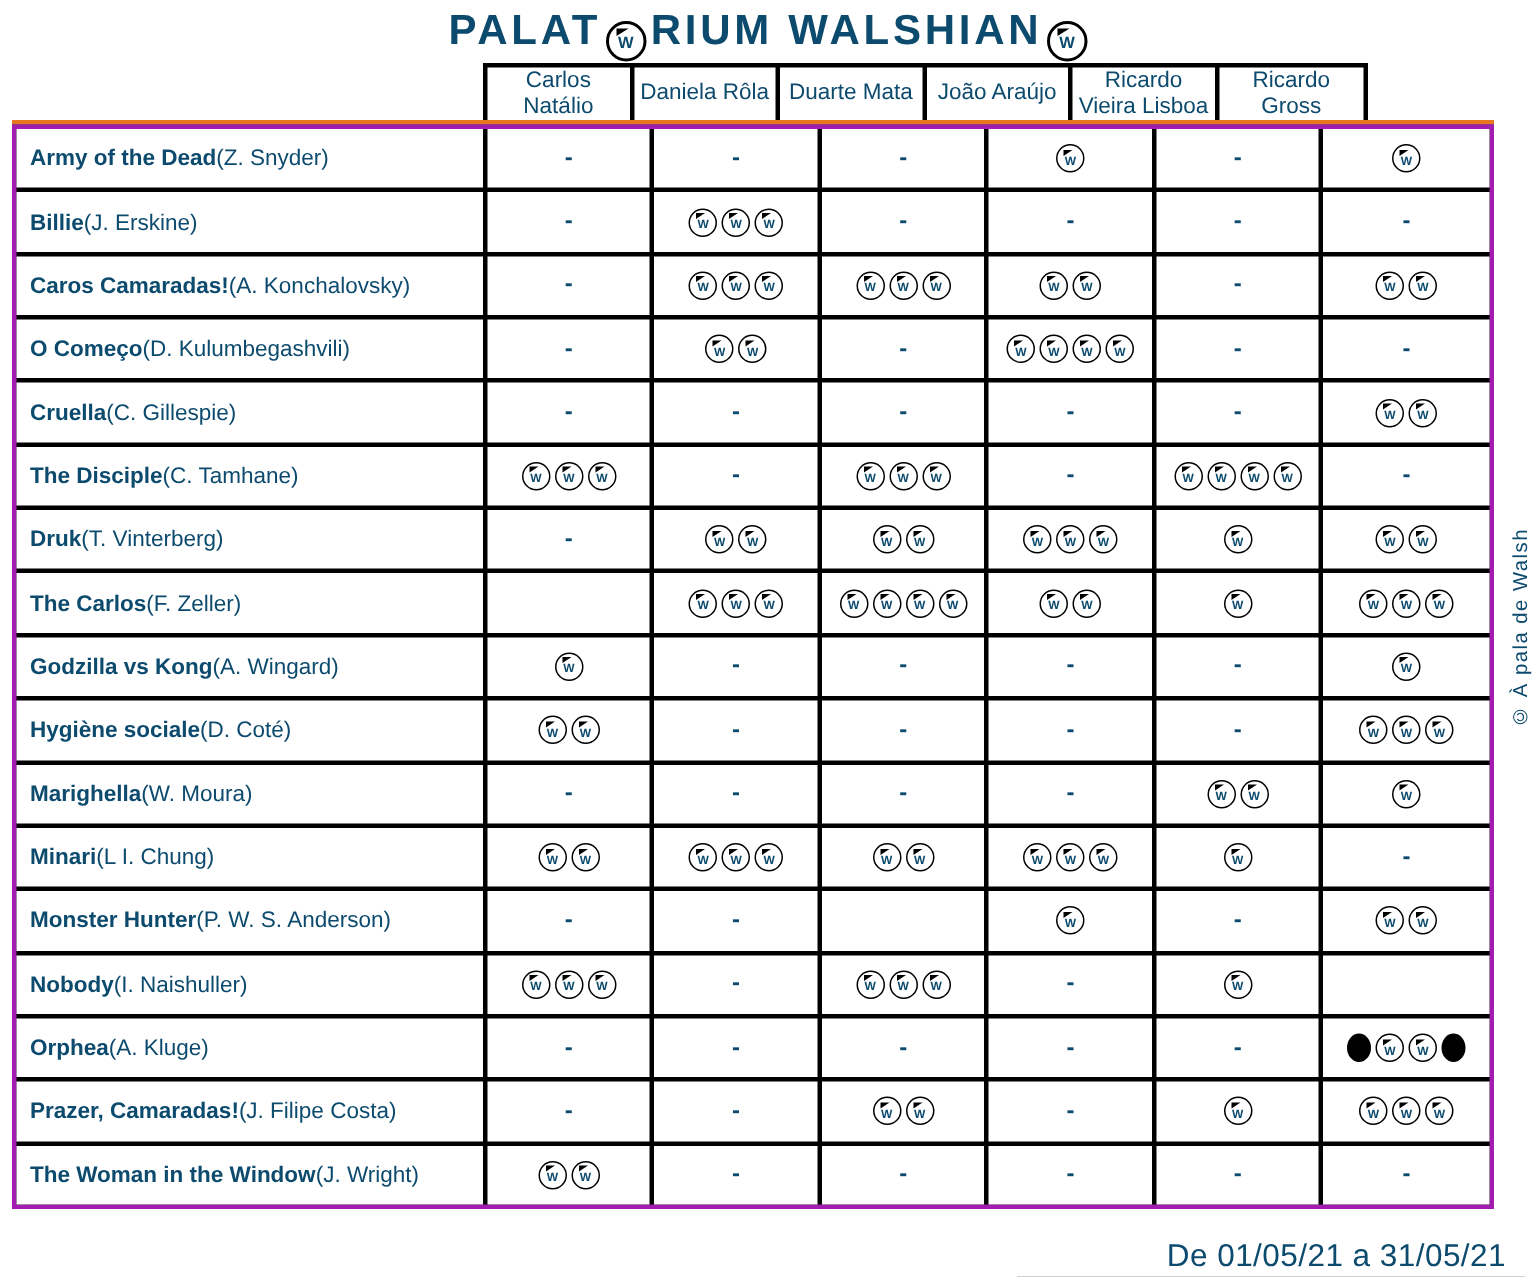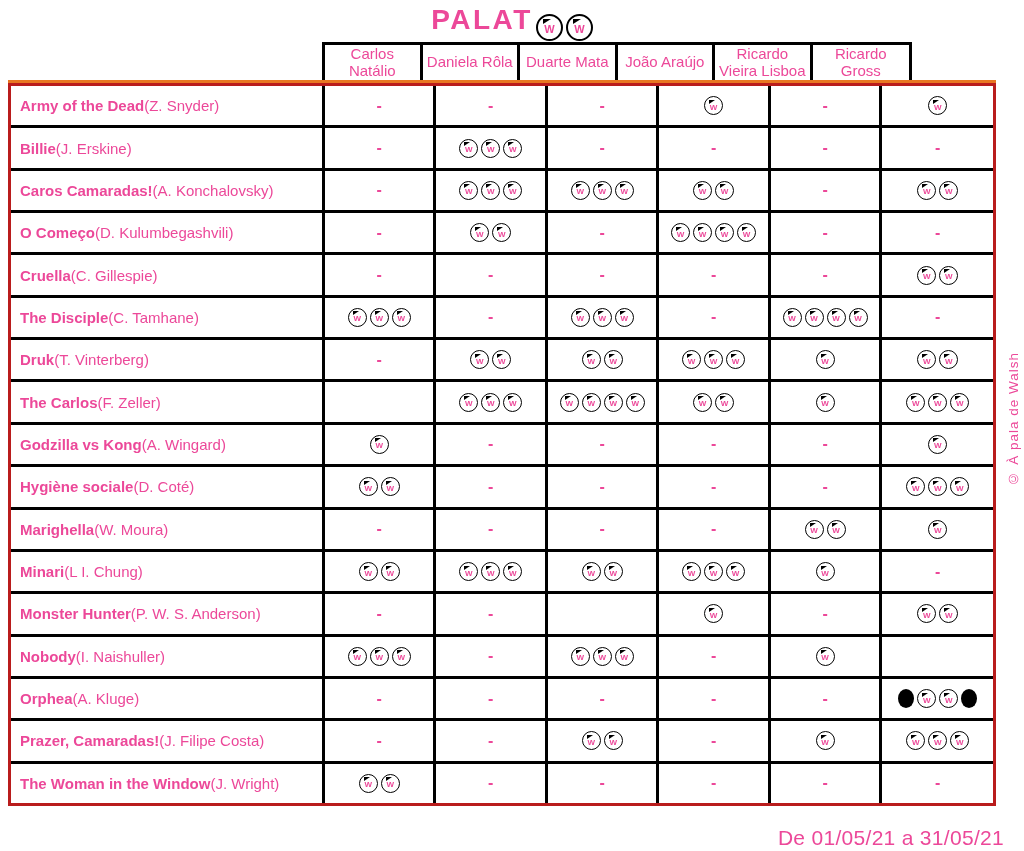--- a/index.html
+++ b/index.html
@@ -1,17 +1,17 @@
 <!DOCTYPE html>
 <html><head>
 <meta charset="utf-8">
 <style>
   html,body{margin:0;padding:0;background:#fff;}
   .page{position:relative;width:1024px;height:851px;background:#ffffff;
-        font-family:"Liberation Sans",sans-serif;color:#ec4899;overflow:hidden;}
+        font-family:"Liberation Sans",sans-serif;color:#0c4a6e;overflow:hidden;}
 
   
   .title{position:absolute;top:2px;left:0;width:100%;height:36px;
          display:flex;justify-content:center;align-items:center;gap:3px;
          font-size:28px;font-weight:600;letter-spacing:2.5px;white-space:pre;}
 
   
   .wlogo{display:inline-flex;flex-direction:column;align-items:center;justify-content:center;
          width:19px;height:19px;border:1.8px solid #000;border-radius:50%;
          box-sizing:border-box;flex:none;}
@@ -29,21 +29,21 @@
   .header-row{position:absolute;left:322px;top:42px;width:590px;height:38px;
               box-sizing:border-box;border:3px solid #000;background:#000;
               display:grid;grid-template-columns:repeat(5,1fr) 1.02fr;gap:3px;}
   .hcell{background:#fff;display:flex;align-items:center;justify-content:center;
          text-align:center;font-size:15px;line-height:1.1;padding:1px 3px;box-sizing:border-box;}
 
   .orange-line{position:absolute;left:8px;top:80px;width:988px;height:3px;}
 
   
   .body-grid{position:absolute;left:8px;top:83px;width:988px;height:723px;
-             box-sizing:border-box;border:3px solid #b91c1c;background:#000;
+             box-sizing:border-box;border:3px solid #a21caf;background:#000;
              display:grid;grid-template-columns:311px repeat(5,1fr) 1.02fr;
              grid-auto-rows:1fr;gap:3px;}
   .film-cell{background:#fff;display:flex;align-items:center;padding:0 9px;
              font-size:15px;white-space:nowrap;overflow:hidden;}
   .film-cell .ft{font-weight:700;}
   .rating-cell{background:#fff;display:flex;align-items:center;justify-content:center;gap:3px;}
 
   
   .legend{position:absolute;left:14px;top:813px;height:30px;
           display:flex;align-items:center;gap:9px;font-size:16px;margin-top:33px;}
@@ -53,20 +53,21 @@
              transform:rotate(180deg);font-size:13.5px;letter-spacing:1px;}
 </style>
 </head>
 <body>
 
 <div class="page">
 
   <div class="title">
     <span>PALAT</span>
     <span class="title-logo-slot"><span class="wlogo lg"><span class="flag"></span><span class="w">W</span></span></span>
+    <span>RIUM WALSHIAN</span>
     <span class="title-logo-slot"><span class="wlogo lg"><span class="flag"></span><span class="w">W</span></span></span>
   </div>
 
   <div class="header-row" id="header-row">
       <div class="hcell">Carlos Natálio</div>
       <div class="hcell">Daniela Rôla</div>
       <div class="hcell">Duarte Mata</div>
       <div class="hcell">João Araújo</div>
       <div class="hcell">Ricardo Vieira Lisboa</div>
       <div class="hcell">Ricardo Gross</div>

